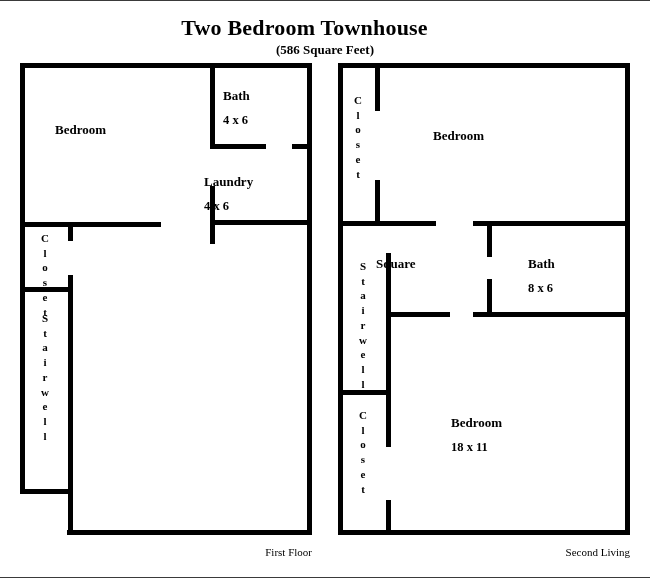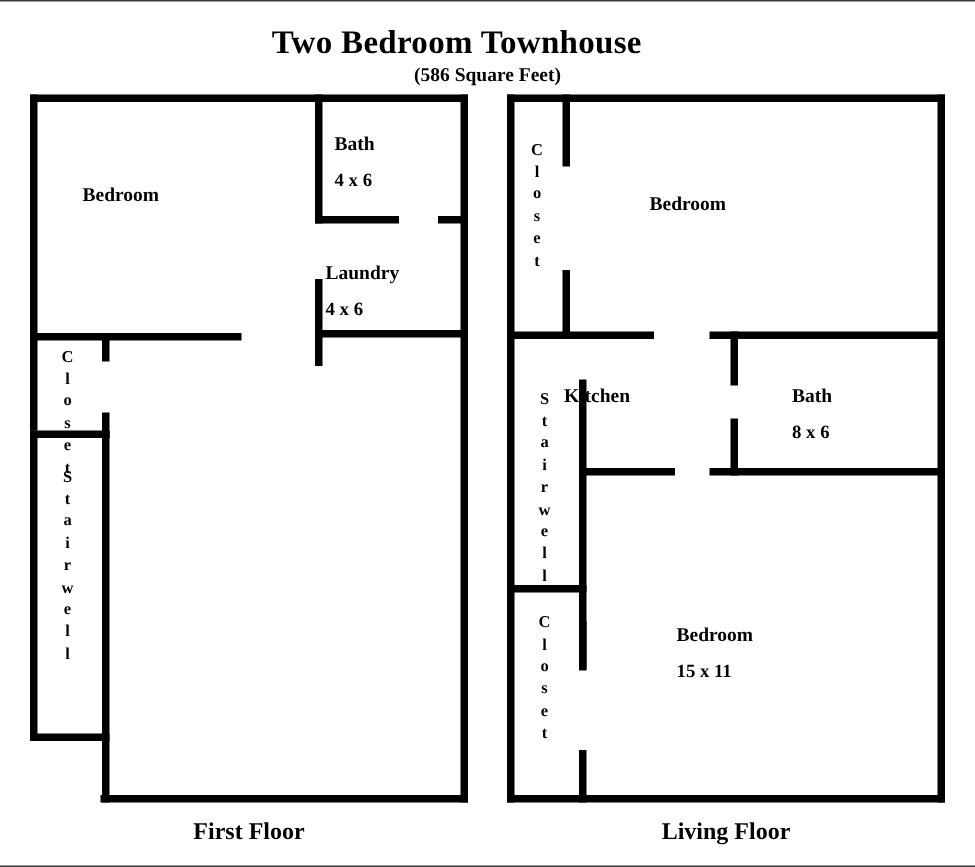--- a/index.html
+++ b/index.html
@@ -38,23 +38,23 @@
     position: absolute;
     left: 0;
     top: 41px;
     width: 650px;
     text-align: center;
     font-size: 13px;
     font-weight: bold;
   }
   .floor-caption {
     position: absolute;
-    font-size: 16px;
-    font-weight: bold;
-    text-align: center;
+    font-size: 11px;
+    font-weight: normal;
+    text-align: right;
   }
   #caption-first  { left: 20px;  top: 545px; width: 292px; }
   #caption-second { left: 338px; top: 545px; width: 292px; }
 
   
   .plan {
     position: absolute;
   }
   #plan-first  { left: 20px;  top: 62px; width: 292px; height: 472px; }
   #plan-second { left: 338px; top: 62px; width: 292px; height: 472px; }
@@ -119,21 +119,21 @@
 
     <div class="room-label" style="left:35px; top:60px; width:130px;">
       <span class="rname">Bedroom</span>
     </div>
 
     <div class="room-label" style="left:203px; top:26px; width:80px;">
       <span class="rname">Bath</span>
       <span class="rdim">4 x 6</span>
     </div>
 
-    <div class="room-label" style="left:197px; top:112px; width:92px;">
+    <div class="room-label" style="left:184px; top:112px; width:92px;">
       <span class="rname">Laundry</span>
       <span class="rdim">4 x 6</span>
     </div>
 
     <div class="room-label" style="left:66px; top:305px; width:200px;">
     </div>
 
     <div class="vlabel" id="v-first-closet" style="left:18px; top:168px;"><span>C</span><span>l</span><span>o</span><span>s</span><span>e</span><span>t</span></div>
     <div class="vlabel" id="v-first-stairwell" style="left:18px; top:248px;"><span>S</span><span>t</span><span>a</span><span>i</span><span>r</span><span>w</span><span>e</span><span>l</span><span>l</span></div>
   </div>
@@ -160,34 +160,34 @@
 
     <div class="wall" style="left:0px;  top:327px; width:53px; height:5px;"></div>
     <div class="wall" style="left:48px; top:351px; width:5px; height:33px;"></div>
     <div class="wall" style="left:48px; top:437px; width:5px; height:35px;"></div>
 
     <div class="room-label" style="left:95px; top:66px; width:120px;">
       <span class="rname">Bedroom</span>
     </div>
 
     <div class="room-label" style="left:38px; top:194px; width:96px;">
-      <span class="rname">Kitchen</span>
+      <span class="rname">Square</span>
     </div>
 
     <div class="room-label" style="left:190px; top:194px; width:84px;">
       <span class="rname">Bath</span>
       <span class="rdim">8 x 6</span>
     </div>
 
     <div class="room-label" style="left:113px; top:353px; width:120px;">
       <span class="rname">Bedroom</span>
-      <span class="rdim">15 x 11</span>
+      <span class="rdim">18 x 11</span>
     </div>
 
     <div class="vlabel" id="v-second-closet-top" style="left:13px; top:30px;"><span>C</span><span>l</span><span>o</span><span>s</span><span>e</span><span>t</span></div>
     <div class="vlabel" id="v-second-stairwell" style="left:18px; top:196px;"><span>S</span><span>t</span><span>a</span><span>i</span><span>r</span><span>w</span><span>e</span><span>l</span><span>l</span></div>
     <div class="vlabel" id="v-second-closet-bot" style="left:18px; top:345px;"><span>C</span><span>l</span><span>o</span><span>s</span><span>e</span><span>t</span></div>
   </div>
 
   <div class="floor-caption" id="caption-first">First Floor</div>
-  <div class="floor-caption" id="caption-second">Living Floor</div>
+  <div class="floor-caption" id="caption-second">Second Living</div>
 
 </div>
 
 </body></html>

